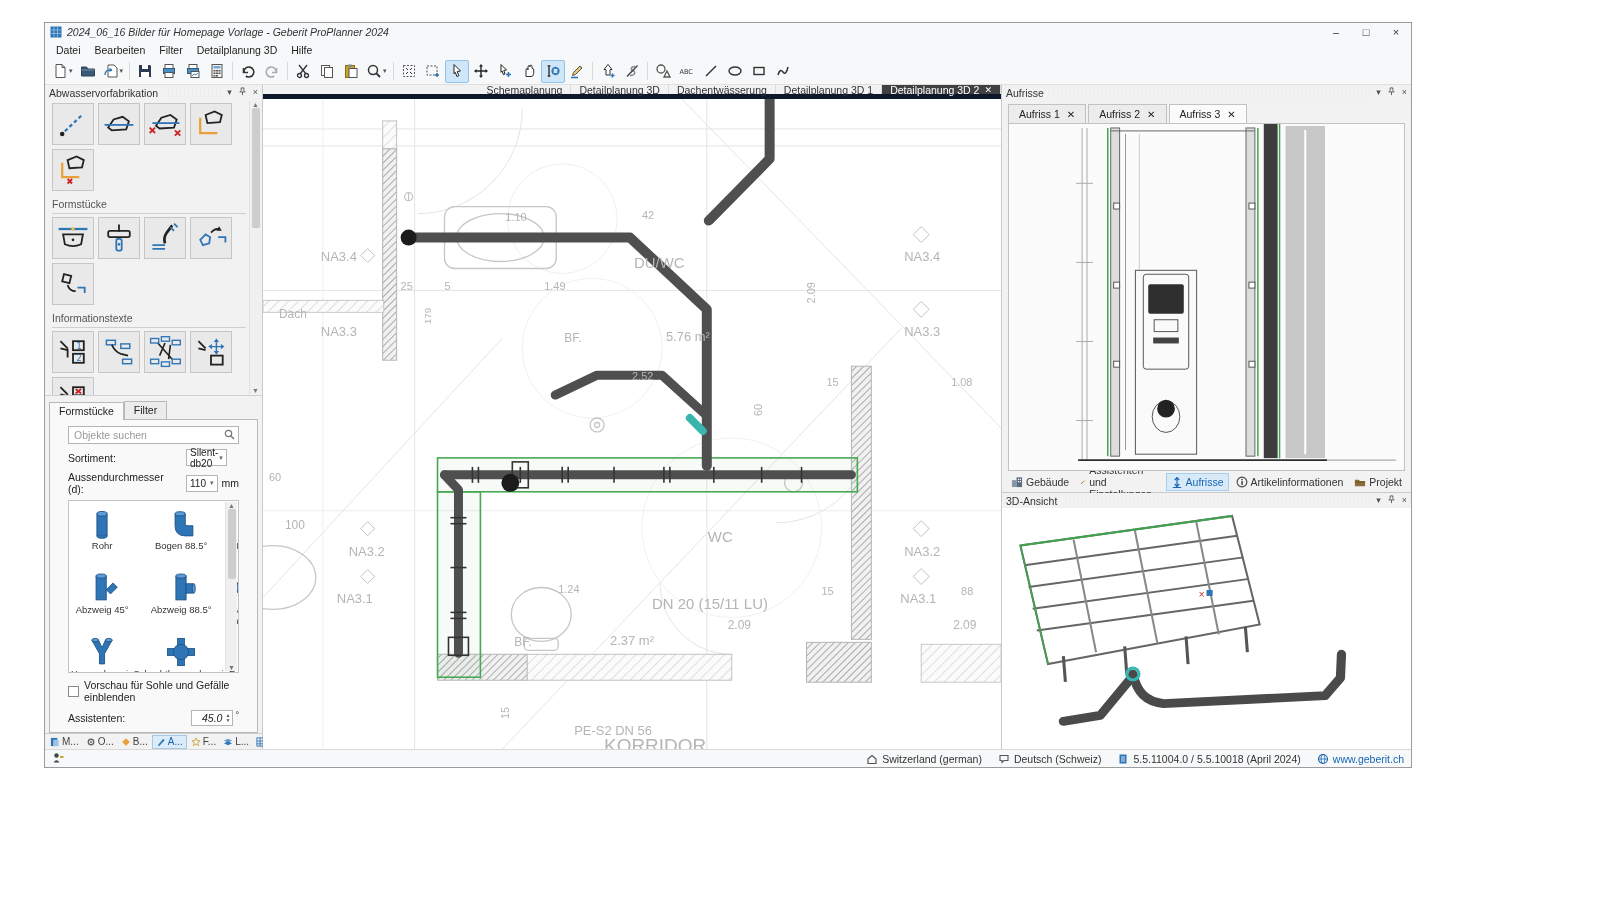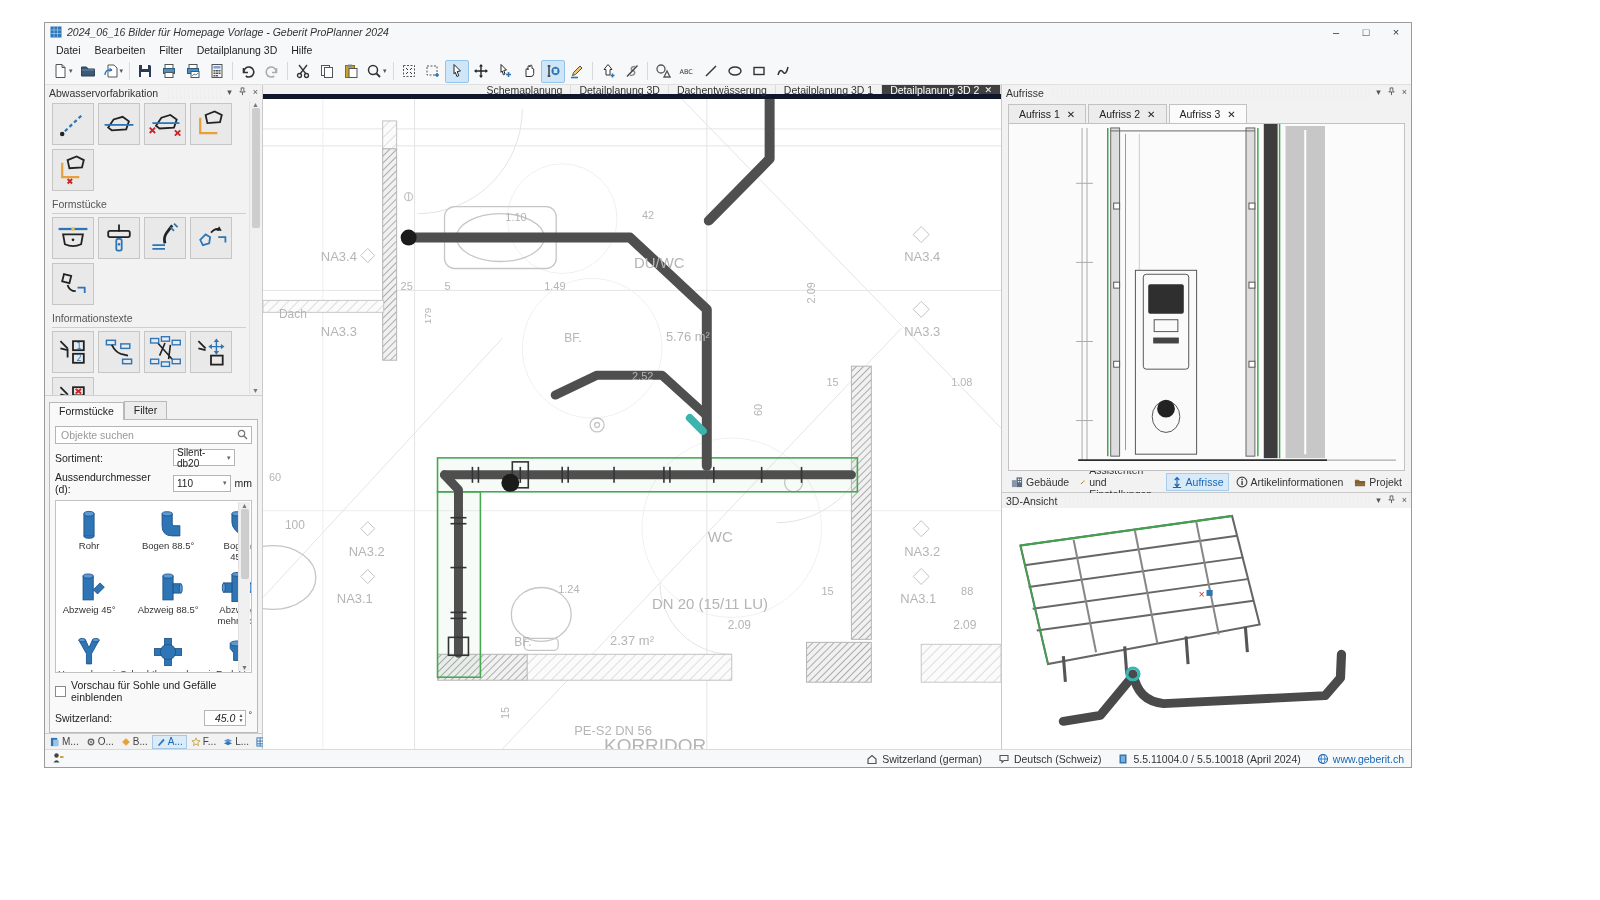--- a/index.html
+++ b/index.html
@@ -44,21 +44,21 @@
   .pal-label { font-size:10.5px; color:#555; margin:7px 0 3px; border-bottom:1px solid #cfcfcf; padding-bottom:3px; }
   .vscroll { position:absolute; right:1px; top:1px; bottom:1px; width:12px; background:#f0f0f1; border-left:1px solid #e2e2e2;
              display:flex; flex-direction:column; align-items:center; font-size:7px; color:#777; }
   .vscroll .thumb { width:8px; background:#cdcdcd; border-radius:2px; flex:0 0 auto; }
   .vscroll .sp { flex:1; }
   
   .catalog { flex:1; display:flex; flex-direction:column; padding:5px 4px 0; min-height:0; }
   .cat-tabs { display:flex; }
   .cat-tab { padding:2px 9px; border:1px solid #b9b9b9; border-bottom:none; background:#ececec; font-size:10.5px; }
   .cat-tab.active { background:#f9f9f9; position:relative; top:1px; padding-bottom:3px; }
-  .cat-body { border:1px solid #b9b9b9; background:#f9f9f9; flex:1; padding:6px 5px 2px; display:flex; flex-direction:column; gap:5px; min-height:0; }
+  .cat-body { border:1px solid #b9b9b9; background:#f9f9f9; flex:1; padding:6px 18px 2px; display:flex; flex-direction:column; gap:5px; min-height:0; }
   .search-row { position:relative; }
   .search-row input { width:100%; height:18px; border:1px solid #b5b5b5; padding:0 18px 0 5px; font-size:10.5px;
     font-family:"Liberation Sans",sans-serif; background:#fff; color:#333; }
   .search-row input::placeholder { color:#999; }
   .search-ic { position:absolute; right:4px; top:3px; width:11px; height:11px; }
   .field-row { display:flex; align-items:center; gap:4px; font-size:10.5px; }
   .field-label { width:114px; flex:0 0 auto; }
   .select { width:80px; height:17px; border:1px solid #b5b5b5; background:#fff; display:flex; align-items:center; padding:0 3px; }
   .select .val { flex:1; font-size:10px; }
   .select .arrow { font-size:7px; color:#666; }
@@ -583,21 +583,21 @@
                   <span>Reduktion</span>
                 </div>
               </div>
             <div class="vscroll">▲<span class="thumb" style="height:70px"></span><span class="sp"></span>▼</div>
           </div>
           <div class="check-row">
             <span class="checkbox"></span>
             <span>Vorschau für Sohle und Gefälle einblenden</span>
           </div>
           <div class="angle-row">
-            <span>Switzerland:</span>
+            <span>Assistenten:</span>
             <span class="spin">
               <span class="num">45.0</span>
               <span class="arrows">
                   <span>▲</span>
                   <span>▼</span>
                 </span>
             </span>
             <span class="deg">°</span>
           </div>
         </div>

